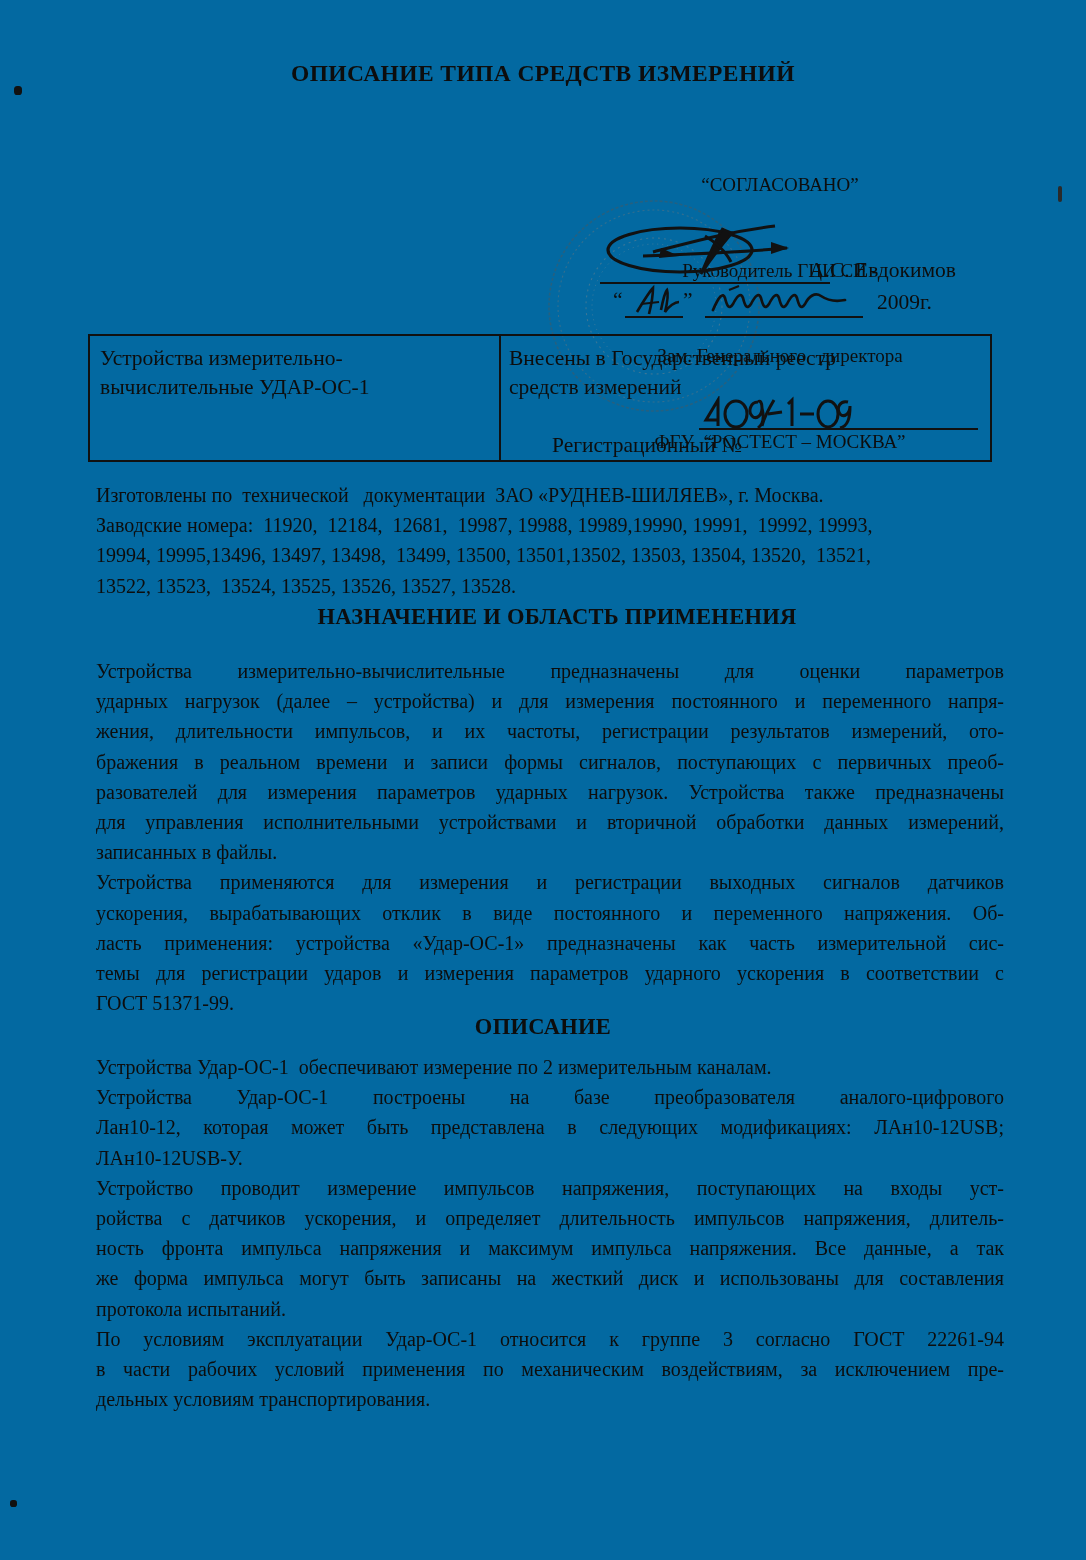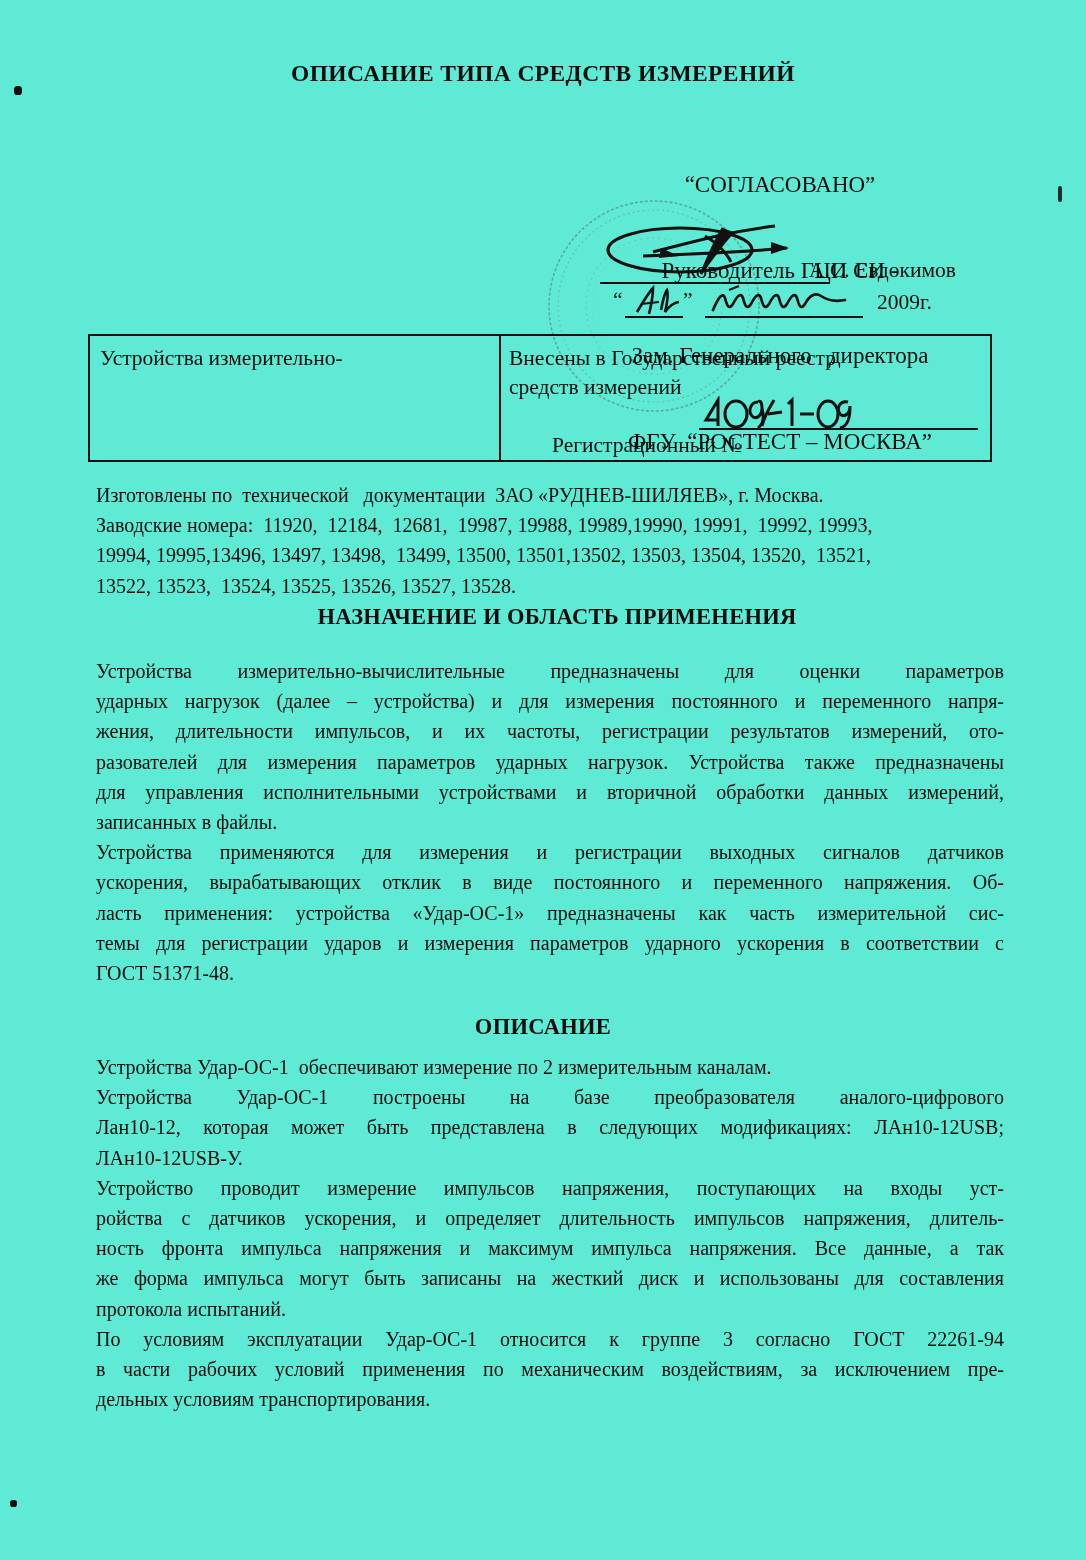--- a/index.html
+++ b/index.html
@@ -10,21 +10,21 @@
   }
   body {
     font-family: "Liberation Serif", "DejaVu Serif", serif;
     color: #0d0d0d;
   }
   #page {
     position: relative;
     width: 1086px;
     height: 1560px;
     margin: 0 auto;
-    background: #5eead4;
+    background: #0369a1;
     overflow: hidden;
   }
 
   
   .artifact {
     position: absolute;
     background: #111;
     border-radius: 40%;
   }
   .artifact.top-left  { left: 14px;  top: 86px;   width: 8px; height: 9px; }
@@ -43,21 +43,21 @@
     letter-spacing: 0.4px;
   }
 
   
   .approval {
     position: absolute;
     left: 560px;
     top: 114px;
     width: 440px;
     text-align: center;
-    font-size: 23px;
+    font-size: 19px;
     line-height: 28.5px;
     white-space: pre;
   }
   .approval div { white-space: pre; }
 
   
   .sig-area {
     position: absolute;
     left: 555px;
     top: 226px;
@@ -246,20 +246,21 @@
       </svg>
       <span class="date-year">2009г.</span>
     </div>
   </div>
 
   <div class="reg-table">
     <div class="col-divider"></div>
 
     <div class="reg-cell left">
       <div>Устройства измерительно-</div>
+      <div>вычислительные УДАР-ОС-1</div>
     </div>
 
     <div class="reg-cell right">
       <div>Внесены в Государственный реестр</div>
       <div>средств измерений</div>
       <div class="reg-no-row">
         <span>Регистрационный №</span>
         <svg class="reg-no-hand" viewBox="0 0 150 34">
           <path d="M16 24 L4 24 L16 4 L16 30" fill="none" stroke="#111" stroke-width="3"></path>
           <ellipse cx="34" cy="18" rx="11" ry="13" fill="none" stroke="#111" stroke-width="3"></ellipse>
@@ -281,28 +282,29 @@
     <span class="ln">19994, 19995,13496, 13497, 13498,  13499, 13500, 13501,13502, 13503, 13504, 13520,  13521,</span>
     <span class="ln">13522, 13523,  13524, 13525, 13526, 13527, 13528.</span>
   </div>
 
   <div class="sect-head" id="purpose-head">НАЗНАЧЕНИЕ И ОБЛАСТЬ ПРИМЕНЕНИЯ</div>
 
   <div class="body-block" id="purpose-body">
     <span class="ln just">Устройства  измерительно-вычислительные  предназначены  для  оценки  параметров</span>
     <span class="ln just">ударных нагрузок (далее – устройства) и для измерения постоянного и переменного напря-</span>
     <span class="ln just">жения, длительности импульсов, и их частоты, регистрации результатов измерений, ото-</span>
+    <span class="ln just">бражения в реальном времени и записи формы сигналов, поступающих с первичных преоб-</span>
     <span class="ln just">разователей для измерения параметров ударных нагрузок. Устройства также предназначены</span>
     <span class="ln just">для управления исполнительными устройствами и вторичной обработки данных измерений,</span>
     <span class="ln">записанных в файлы.</span>
     <span class="ln just">Устройства применяются для измерения и регистрации выходных сигналов датчиков</span>
     <span class="ln just">ускорения, вырабатывающих отклик в виде постоянного и переменного напряжения. Об-</span>
     <span class="ln just">ласть применения: устройства «Удар-ОС-1» предназначены как часть измерительной сис-</span>
     <span class="ln just">темы для регистрации ударов и измерения параметров ударного ускорения в соответствии с</span>
-    <span class="ln">ГОСТ 51371-48.</span>
+    <span class="ln">ГОСТ 51371-99.</span>
   </div>
 
   <div class="sect-head" id="desc-head">ОПИСАНИЕ</div>
 
   <div class="body-block" id="desc-body">
     <span class="ln">Устройства Удар-ОС-1  обеспечивают измерение по 2 измерительным каналам.</span>
     <span class="ln just">Устройства  Удар-ОС-1  построены  на  базе    преобразователя  аналого-цифрового</span>
     <span class="ln just">Лан10-12, которая может быть представлена в следующих модификациях: ЛАн10-12USB;</span>
     <span class="ln">ЛАн10-12USB-У.</span>
     <span class="ln just">Устройство проводит измерение импульсов напряжения, поступающих на входы уст-</span>

